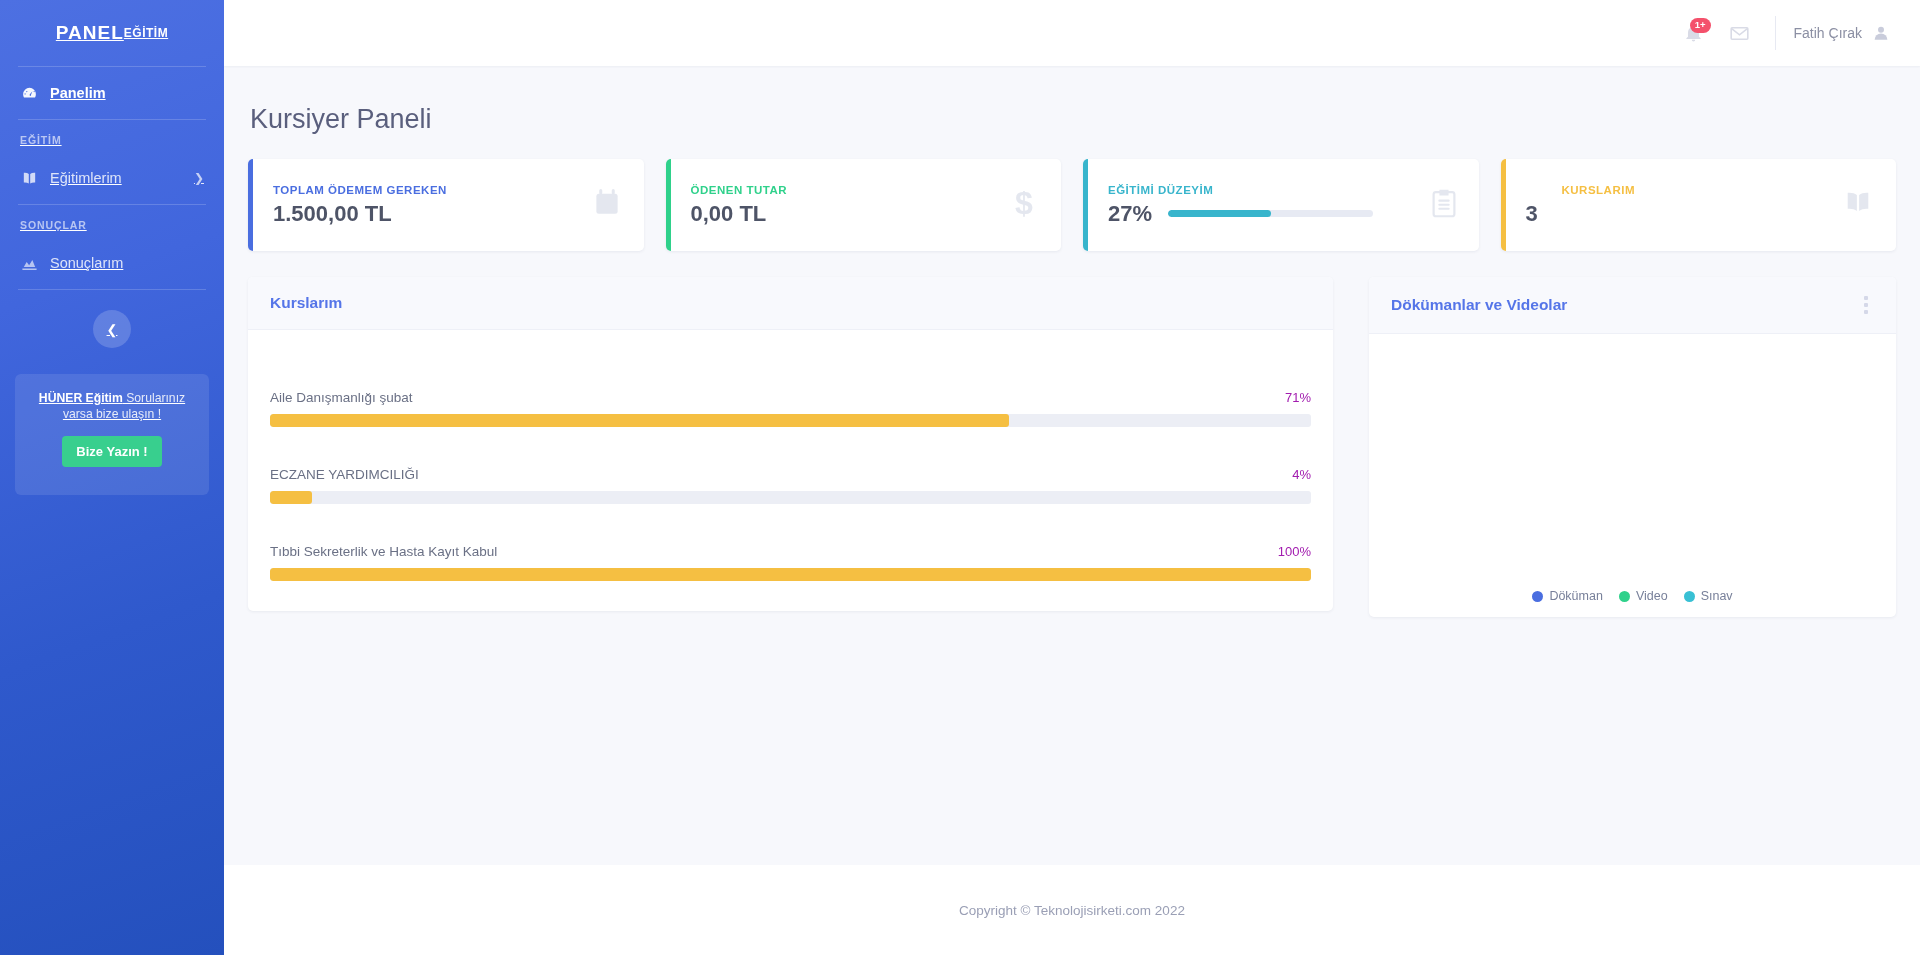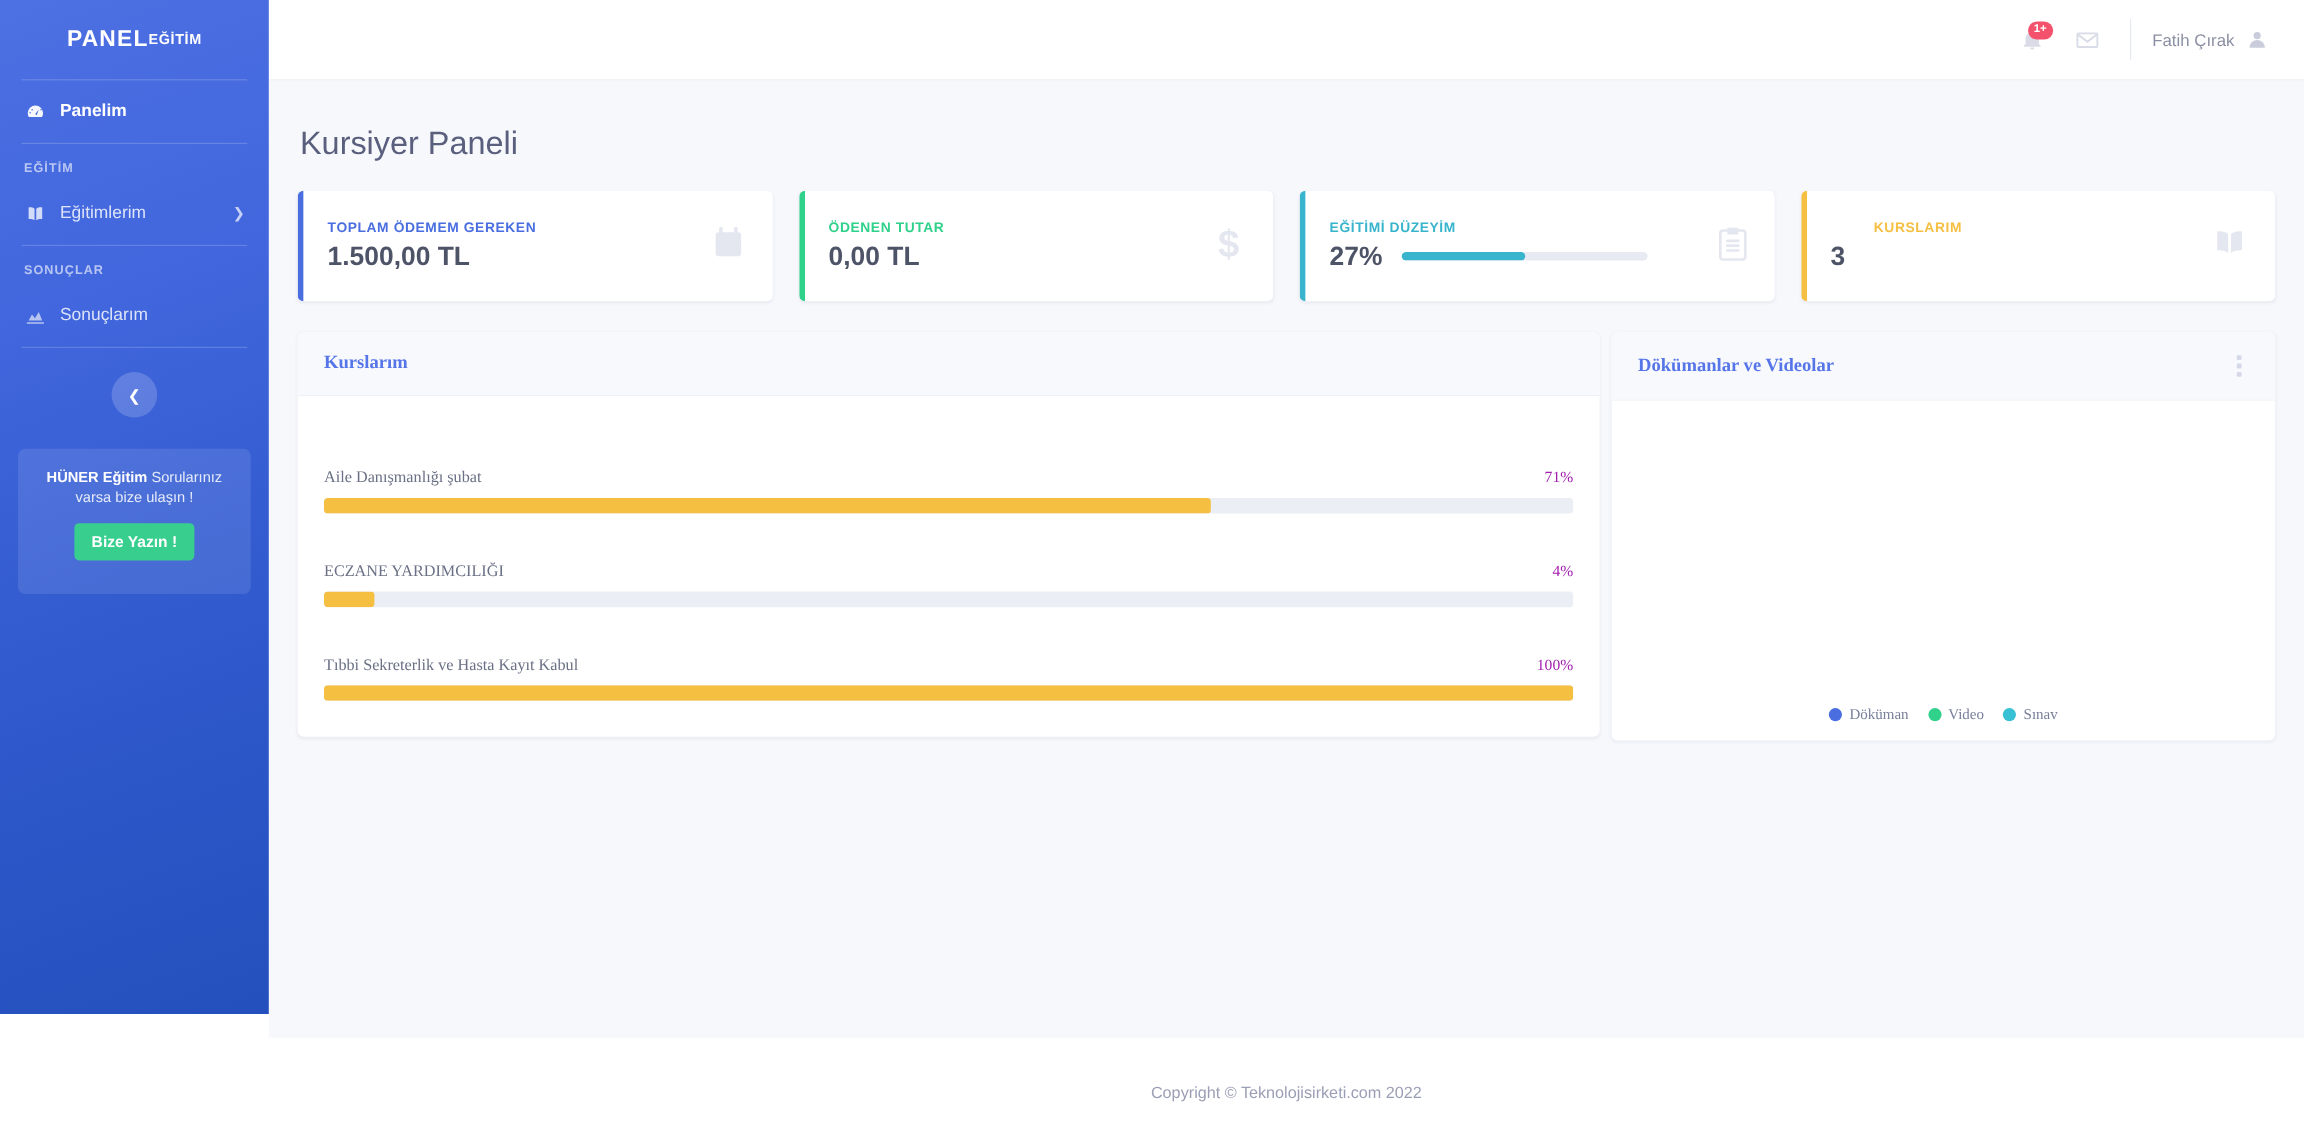--- a/index.html
+++ b/index.html
@@ -6,24 +6,25 @@
   html, body {
     width: 1920px; height: 955px;
     font-family: "Liberation Sans", sans-serif;
     background: #ffffff;
     overflow: hidden;
   }
   .app { display: flex; width: 1920px; height: 955px; }
 
   
   .sidebar {
-    width: 224px; flex: 0 0 224px; height: 845px;
+    width: 224px; flex: 0 0 224px; height: 955px;
     background: linear-gradient(160deg, #4d70e2 0%, #4166dd 30%, #2f59cc 65%, #2450bd 100%);
     position: relative;
     color: #fff;
+    text-decoration: underline;
   }
   .brand {
     height: 66px; display: flex; align-items: center; justify-content: center;
     letter-spacing: .5px;
   }
   .brand .b1 { font-size: 19px; font-weight: 700; color:#fff; letter-spacing:1px;}
   .brand .b2 { font-size: 12px; font-weight: 700; color:#fff; vertical-align: super; letter-spacing:.5px;}
   .sdiv { height:1px; background: rgba(255,255,255,.18); margin: 0 18px; }
   .nav-item {
     display:flex; align-items:center; gap:12px;
@@ -86,21 +87,21 @@
     padding: 0 22px 0 20px; position:relative;gap:48px;
   }
   .stat .label { font-size:11.5px; font-weight:700; letter-spacing:.5px; color:#4a6ee0; }
   .stat .valrow { display:flex; align-items:center; gap:16px; margin-top:5px;}
   .stat .value { font-size:22px; font-weight:600; color:#4e5467; }
   .stat .gico { color:#e4e7ef; }
   .mini-track { width:205px; height:7px; border-radius:4px; background:#e7eaf3; overflow:hidden; }
   .mini-fill { height:100%; border-radius:4px; background:#38b5cc; }
 
   
-  .panels { display:flex; gap:10px; margin-top: 26px; align-items:flex-start;font-family:Liberation Serif, serif; }
+  .panels { display:flex; gap:36px; margin-top: 26px; align-items:flex-start; }
   .panel { background:#fff; border-radius:5px; box-shadow: 0 1px 3px rgba(40,50,90,.07); }
   .panel-head {
     background:#f8f9fd; border-bottom:1px solid #eef0f7; border-radius:5px 5px 0 0;
     padding: 17px 22px; display:flex; align-items:center; justify-content:space-between;
   }
   .panel-title { font-size:15.5px; font-weight:700; color:#5575e8; }
   .kebab { display:flex; flex-direction:column; gap:3px; cursor:pointer; padding: 2px 6px;}
   .kebab i { width:4px; height:4px; border-radius:1px; background:#d5d8e8; display:block;}
   .panel-body { padding: 20px 22px 26px; }
 

